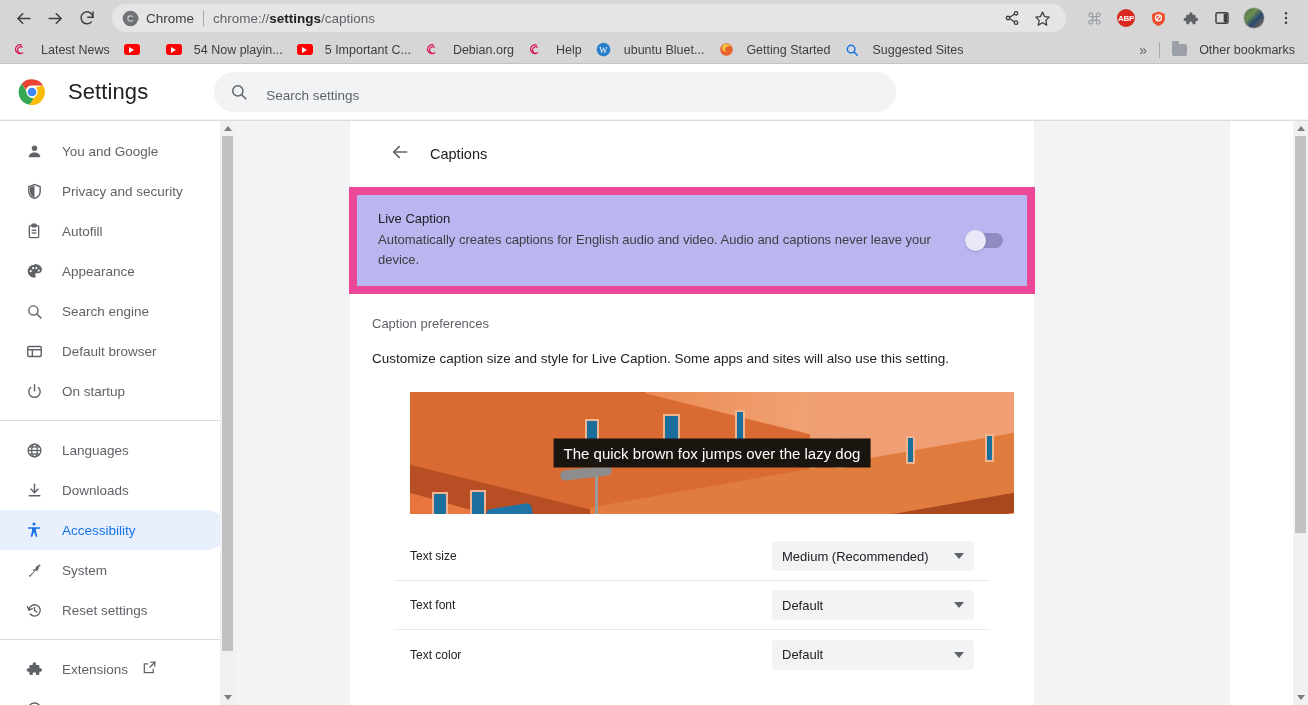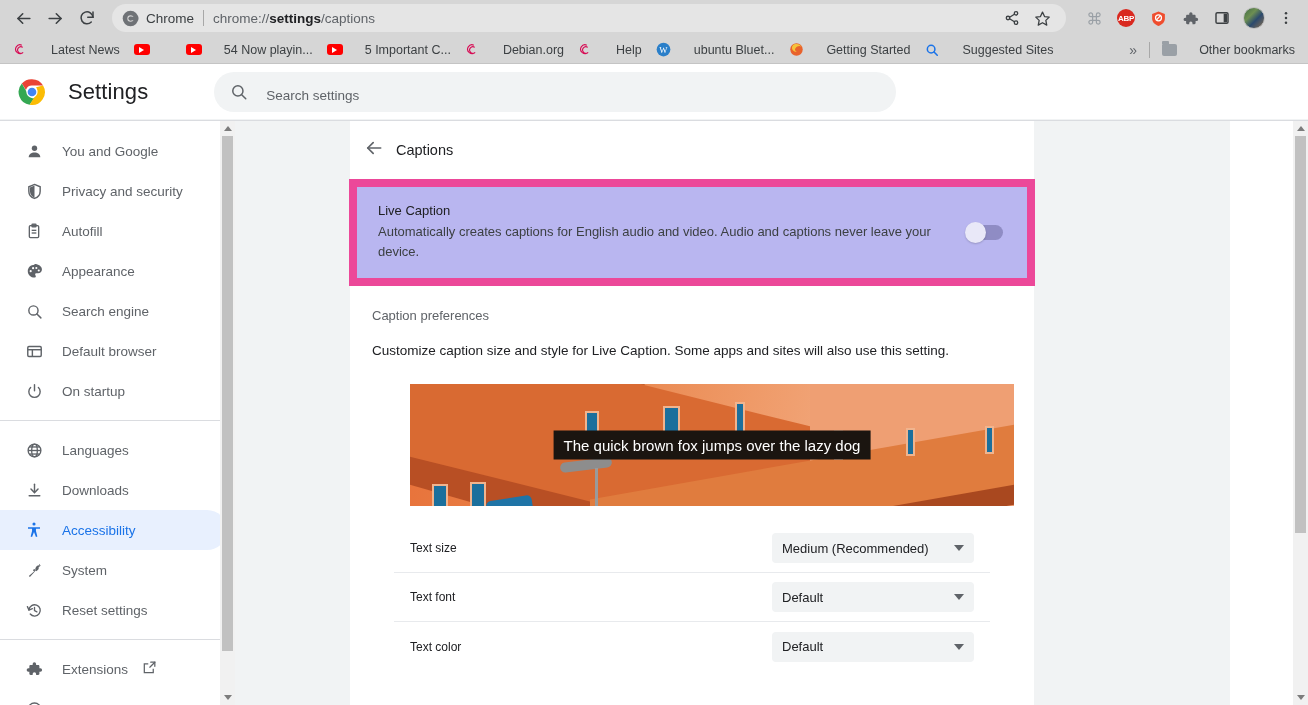--- a/index.html
+++ b/index.html
@@ -95,21 +95,21 @@
     align-items: center;
     padding: 0 6px;
     gap: 0;
     font-size: 12.5px;
     color: #3c4043;
     position: relative;
     border-bottom: 1px solid #c4c4c4;
   }
   .bm {
     display: flex; align-items: center;
-    gap: 22px;
+    gap: 12px;
     padding: 2px 7px;
     border-radius: 4px;
     white-space: nowrap;
     flex: 0 0 auto;
   }
   .bm-ico { width: 16px; height: 16px; flex: 0 0 auto; display:flex; align-items:center; justify-content:center; }
   .yt-ico {
     width: 16px; height: 11px; border-radius: 3px;
     background: #ff0000;
     display: flex; align-items: center; justify-content: center;
@@ -260,25 +260,25 @@
     overflow: hidden;
   }
   .content-col {
     width: 684px;
     margin-left: 115px;
     background: #fff;
     min-height: 100%;
     position: relative;
   }
   .captions-head {
-    height: 58px;
-    display: flex;
-    align-items: center;
-    padding-left: 14px;
-    gap: 12px;
+    height: 66px;
+    display: flex;
+    align-items: center;
+    padding-left: 40px;
+    gap: 20px;
   }
   .captions-head .title { font-size: 14.5px; color: #202124; }
 
   .live-caption-card {
     background: #b9b6f0;
     border: 8px solid #ec4899;
     display: flex;
     align-items: center;
     padding: 16px 20px 16px 21px;
     margin: 0 -1px;

